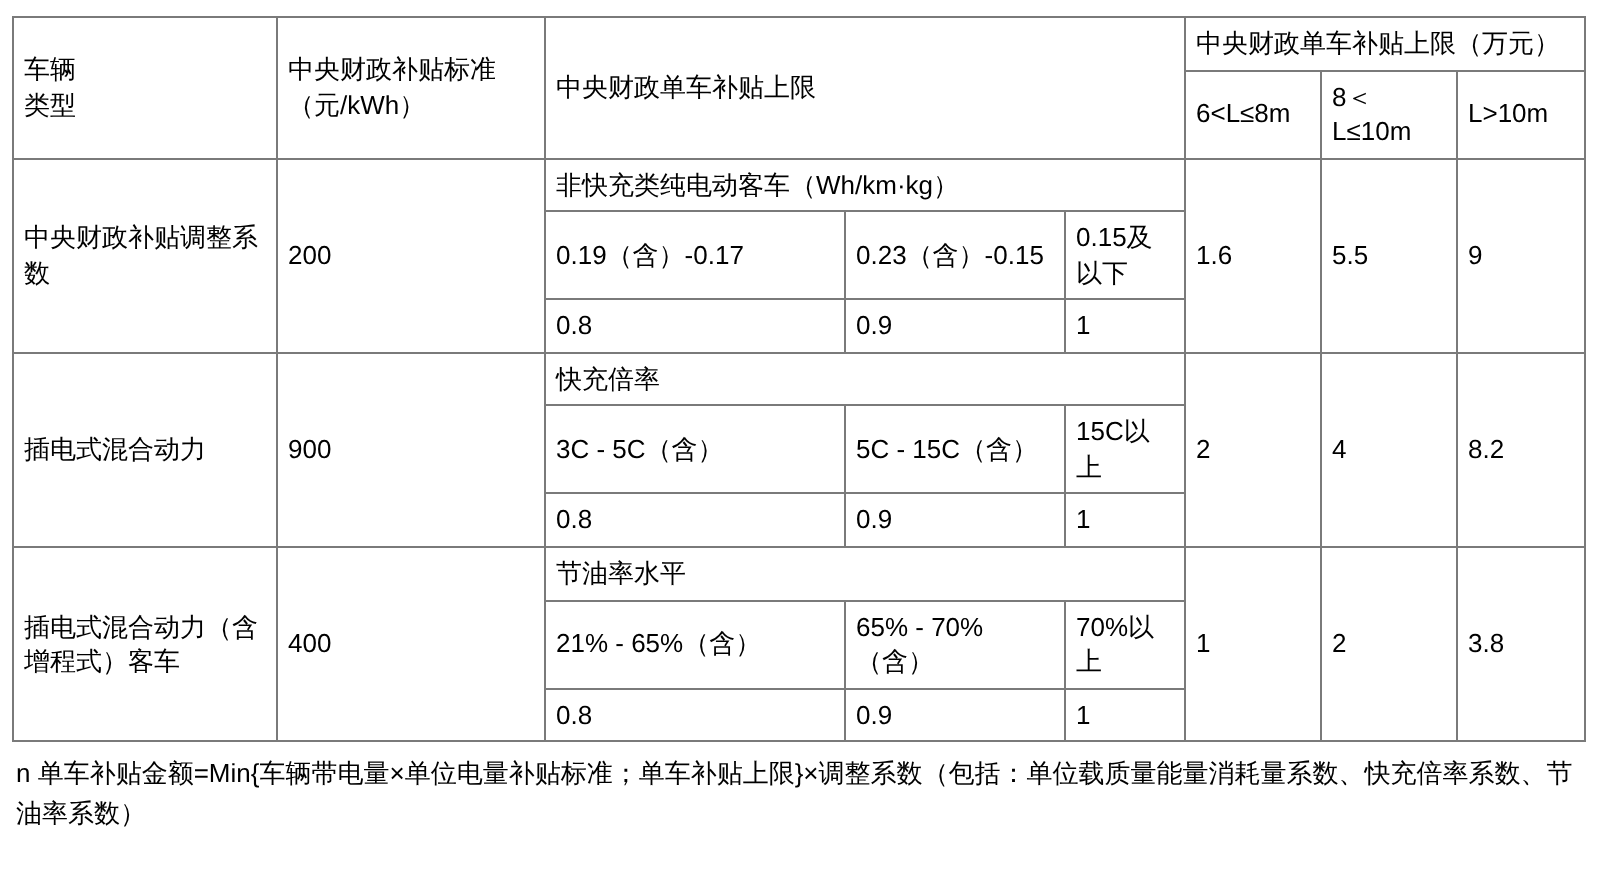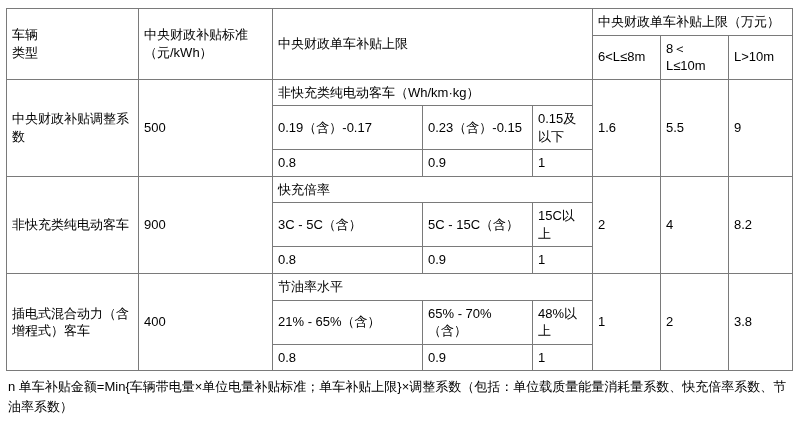--- a/index.html
+++ b/index.html
@@ -77,39 +77,39 @@
         <td class="hdr" colspan="3">中央财政单车补贴上限（万元）</td>
       </tr>
       <tr>
         <td class="sub-hdr">6&lt;L≤8m</td>
         <td class="sub-hdr">8＜L≤10m</td>
         <td class="sub-hdr">L&gt;10m</td>
       </tr>
 
       <tr>
         <td class="vtype" rowspan="3">中央财政补贴调整系数</td>
-        <td class="amount" rowspan="3">500</td>
+        <td class="amount" rowspan="3">200</td>
         <td colspan="3">非快充类纯电动客车（Wh/km·kg）</td>
         <td rowspan="3">1.6</td>
         <td rowspan="3">5.5</td>
         <td rowspan="3">9</td>
       </tr>
       <tr>
         <td>0.19（含）-0.17</td>
         <td>0.23（含）-0.15</td>
         <td>0.15及以下</td>
       </tr>
       <tr>
         <td>0.8</td>
         <td>0.9</td>
         <td>1</td>
       </tr>
 
       <tr>
-        <td class="vtype" rowspan="3">非快充类纯电动客车</td>
+        <td class="vtype" rowspan="3">插电式混合动力</td>
         <td class="amount" rowspan="3">900</td>
         <td colspan="3">快充倍率</td>
         <td rowspan="3">2</td>
         <td rowspan="3">4</td>
         <td rowspan="3">8.2</td>
       </tr>
       <tr>
         <td>3C - 5C（含）</td>
         <td>5C - 15C（含）</td>
         <td>15C以上</td>
@@ -124,21 +124,21 @@
         <td class="vtype" rowspan="3">插电式混合动力（含增程式）客车</td>
         <td class="amount" rowspan="3">400</td>
         <td colspan="3">节油率水平</td>
         <td rowspan="3">1</td>
         <td rowspan="3">2</td>
         <td rowspan="3">3.8</td>
       </tr>
       <tr>
         <td>21% - 65%（含）</td>
         <td>65% - 70%（含）</td>
-        <td>48%以上</td>
+        <td>70%以上</td>
       </tr>
       <tr>
         <td>0.8</td>
         <td>0.9</td>
         <td>1</td>
       </tr>
     </tbody>
   </table>
 
   <div class="footnote">n 单车补贴金额=Min{车辆带电量×单位电量补贴标准；单车补贴上限}×调整系数（包括：单位载质量能量消耗量系数、快充倍率系数、节油率系数）</div>

